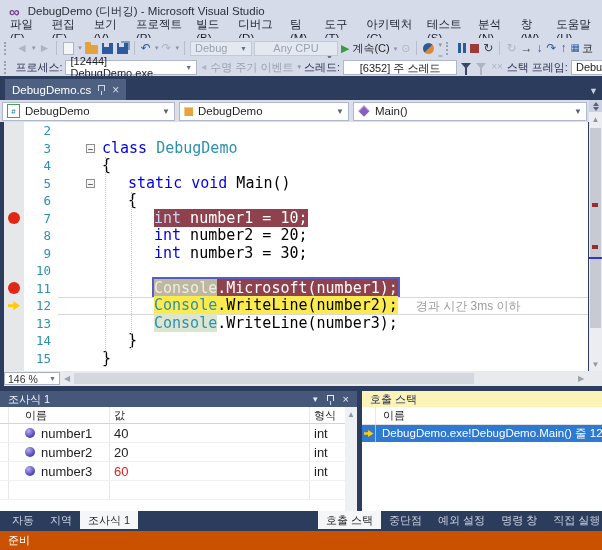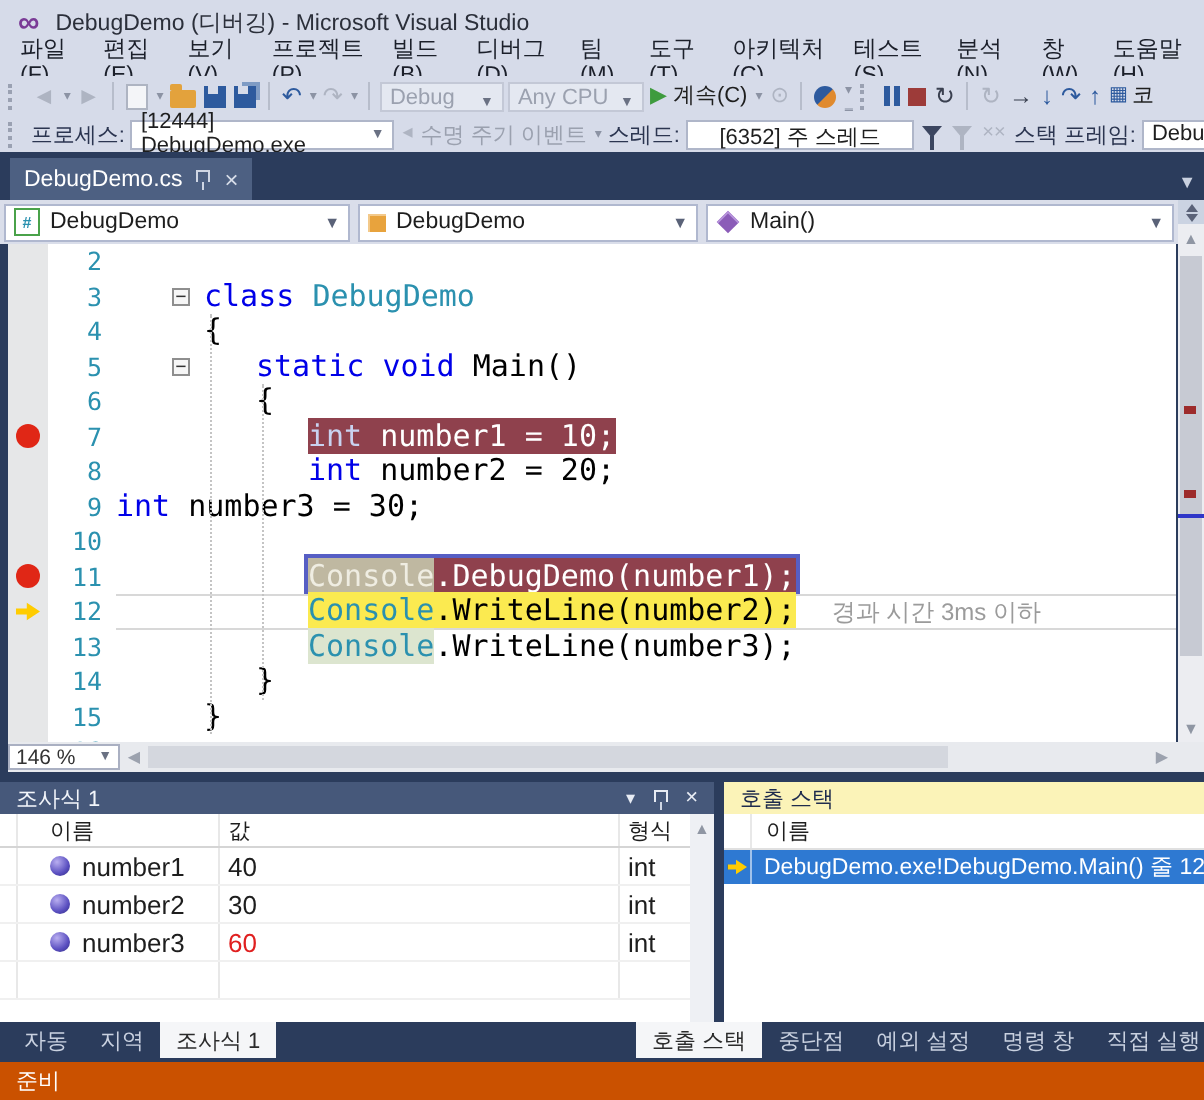--- a/index.html
+++ b/index.html
@@ -17,21 +17,21 @@
   #toolbar1{left:0;top:38px;width:602px;height:20px;padding-left:2px;gap:2px;}
   #toolbar2{left:0;top:58px;width:602px;height:18px;padding-left:2px;gap:3px;}
   .grip{width:5px;height:13px;border-left:2px dotted #9AA1B2;margin:0 2px;}
   .tsep{width:1px;height:14px;background:#B7BDCB;margin:0 3px;}
   .tbtn{display:flex;align-items:center;height:17px;padding:0 1px;font-size:12px;line-height:1;cursor:default;}
   .g{color:#AEB4C2;} .b{color:#2D5A9E;} .d{color:#3A4050;} .grn{color:#3E9B3E;}
   .carat{font-size:7px;color:#8C93A4;margin-left:1px;}
   .combo{background:#FFF;border:1px solid #AFB6C9;height:15px;font-size:11px;display:flex;align-items:center;
          padding:0 4px;color:#1E1E1E;box-sizing:border-box;}
   .combo .arw{margin-left:auto;font-size:7px;color:#6A7183;padding-left:4px;}
-  .combo.disabled{background:#E4E8F1;border-color:#C3C8D6;color:#9BA1AF;align-items:flex-end;}
+  .combo.disabled{background:#E4E8F1;border-color:#C3C8D6;color:#9BA1AF;}
   .tlabel{font-size:11px;color:#2B3550;white-space:nowrap;}
   .tlabel.g2{color:#9BA1AF;}
   .icon-folder{width:13px;height:9px;background:#E3A23C;border-radius:1px;position:relative;margin-top:2px;}
   .icon-folder::before{content:'';position:absolute;left:0;top:-3px;width:6px;height:3px;background:#E3A23C;border-radius:1px 1px 0 0;}
   .icon-save{width:11px;height:11px;background:#2D5A9E;position:relative;}
   .icon-save::after{content:'';position:absolute;left:2px;top:0;width:5px;height:4px;background:#D6DBE9;}
   .icon-saveall{width:11px;height:11px;background:#2D5A9E;position:relative;box-shadow:3px -3px 0 -1px #7E9BC4;}
   .icon-saveall::after{content:'';position:absolute;left:2px;top:0;width:5px;height:4px;background:#D6DBE9;}
   .icon-page{width:9px;height:11px;background:#F4F5F8;border:1px solid #AEB4C2;}
   .icon-pause{display:flex;gap:2px;} .icon-pause i{display:block;width:3px;height:10px;background:#2D5A9E;}
@@ -170,21 +170,21 @@
   <span class="tsep"></span>
   <span class="tbtn b">↶</span>
     <span class="carat">▾</span>
   <span class="tbtn g">↷</span>
     <span class="carat">▾</span>
   <span class="tsep"></span>
   <span class="combo disabled" style="width:62px;">
       <span>Debug</span>
       <span class="arw">▼</span>
     </span>
-  <span class="combo disabled" style="width:68px;">
+  <span class="combo disabled" style="width:84px;flex-direction:column;">
       <span>Any CPU</span>
       <span class="arw">▼</span>
     </span>
   <span class="tbtn" style="gap:3px;">
     <span class="grn" style="font-size:11px;">▶</span>
     <span style="font-size:11px;color:#1E1E1E;">계속(C)</span>
     <span class="carat">▾</span>
   </span>
   <span class="tbtn g" style="font-size:11px;">⊙</span>
   <span class="tsep"></span>
@@ -309,33 +309,33 @@
         <div class="code-cell"><span style="margin-left: 96px;"><span class="tok-bp-kw">int</span><span class="tok-bp"> number1 = 10;</span></span></div>
       </div>
       <div class="code-row">
         <div class="bp-cell"></div>
         <div class="ln-cell">8</div>
         <div class="code-cell"><span style="margin-left: 96px;"><span class="tok-kw">int</span><span class="tok-pl"> number2 = 20;</span></span></div>
       </div>
       <div class="code-row">
         <div class="bp-cell"></div>
         <div class="ln-cell">9</div>
-        <div class="code-cell"><span style=""><span class="tok-kw">int</span><span class="tok-pl"> number3 = 30;</span></span></div>
+        <div class="code-cell"><span style="margin-left: 96px;"><span class="tok-kw">int</span><span class="tok-pl"> number3 = 30;</span></span></div>
       </div>
       <div class="code-row">
         <div class="bp-cell"></div>
         <div class="ln-cell">10</div>
         <div class="code-cell"><span style="margin-left: 0px;"></span></div>
       </div>
       <div class="code-row">
         <div class="bp-cell">
           <span class="bp-dot"></span>
         </div>
         <div class="ln-cell">11</div>
-        <div class="code-cell"><span style="margin-left: 96px;"><span class="stmt-border"><span class="tok-sym-dark">Console</span><span class="tok-bp">.DebugDemo(number1);</span></span></span></div>
+        <div class="code-cell"><span style="margin-left: 96px;"><span class="stmt-border"><span class="tok-sym-dark">Console</span><span class="tok-bp">.Microsoft(number1);</span></span></span></div>
       </div>
       <div class="code-row">
         <div class="bp-cell">
           <span class="cur-arrow"></span>
         </div>
         <div class="ln-cell">12</div>
         <div class="code-cell row-current"><span style="margin-left: 96px;"><span class="tok-cur-type">Console</span><span class="tok-cur">.WriteLine(number2);</span><span class="perftip">경과 시간 3ms 이하</span></span></div>
       </div>
       <div class="code-row">
         <div class="bp-cell"></div>
@@ -408,21 +408,21 @@
           </span>
           <span class="wc val">40</span>
           <span class="wc typ">int</span>
         </div>
         <div class="wrow">
           <span class="wc gut"></span>
           <span class="wc name">
             <span class="watch-ball"></span>
             <span>number2</span>
           </span>
-          <span class="wc val">30</span>
+          <span class="wc val">20</span>
           <span class="wc typ">int</span>
         </div>
         <div class="wrow">
           <span class="wc gut"></span>
           <span class="wc name">
             <span class="watch-ball"></span>
             <span>number3</span>
           </span>
           <span class="wc val val-changed">60</span>
           <span class="wc typ">int</span>

